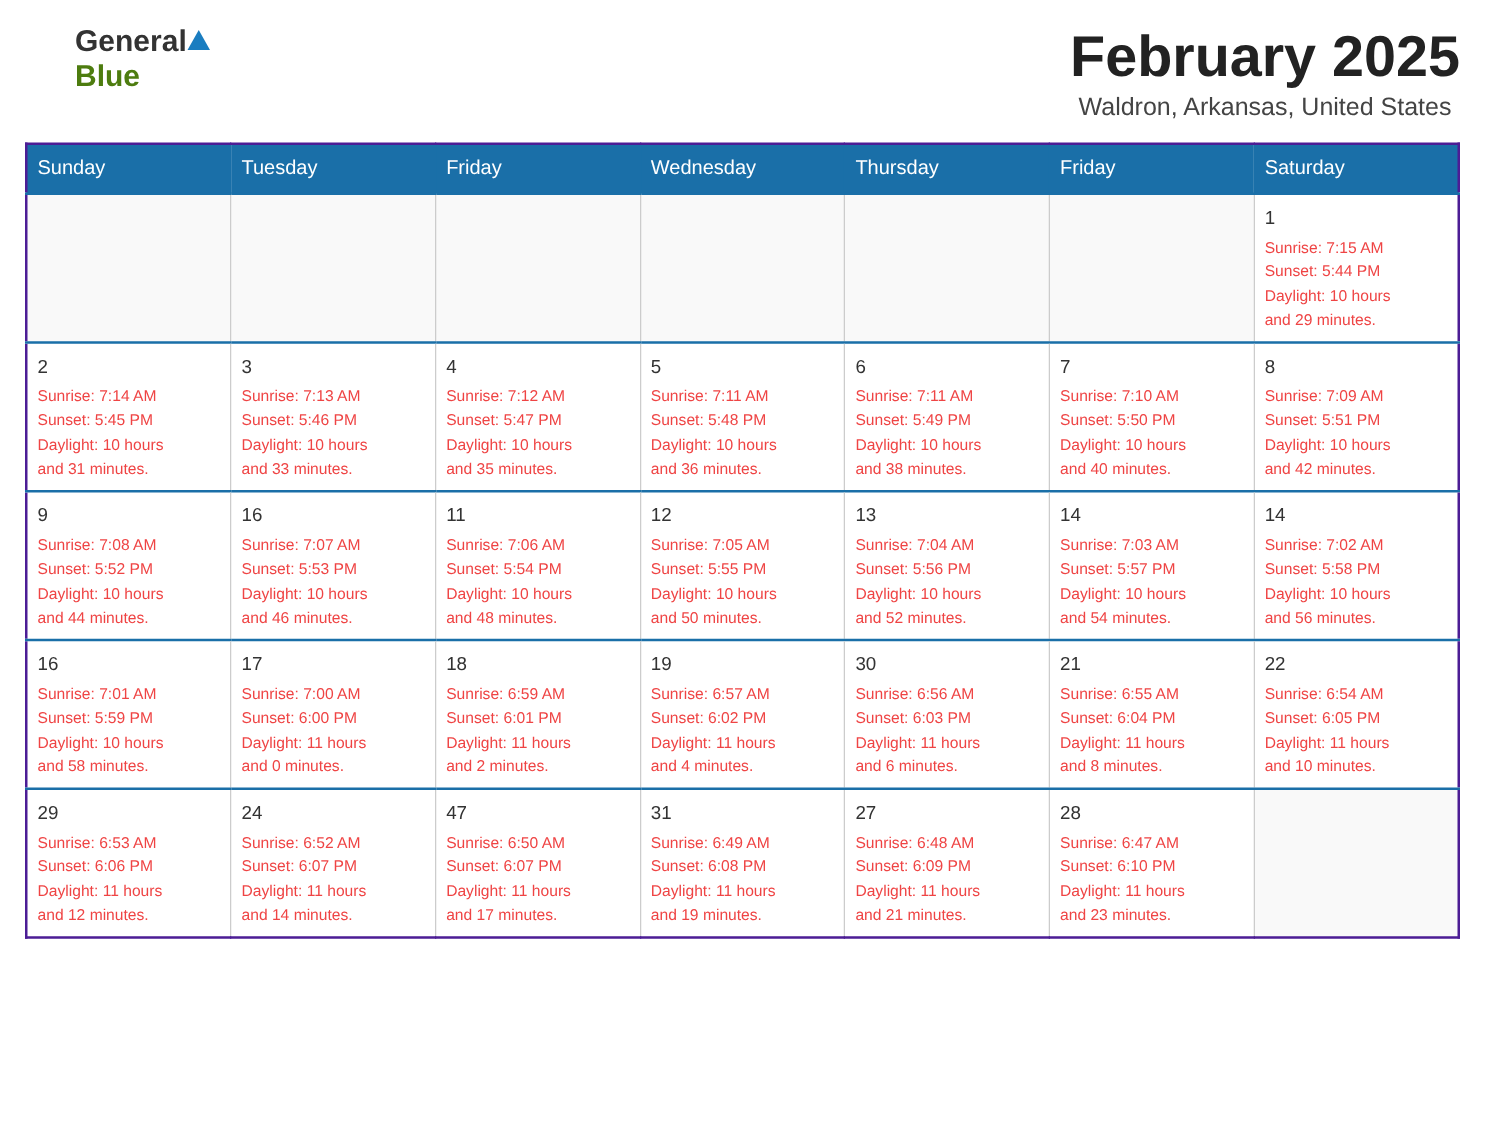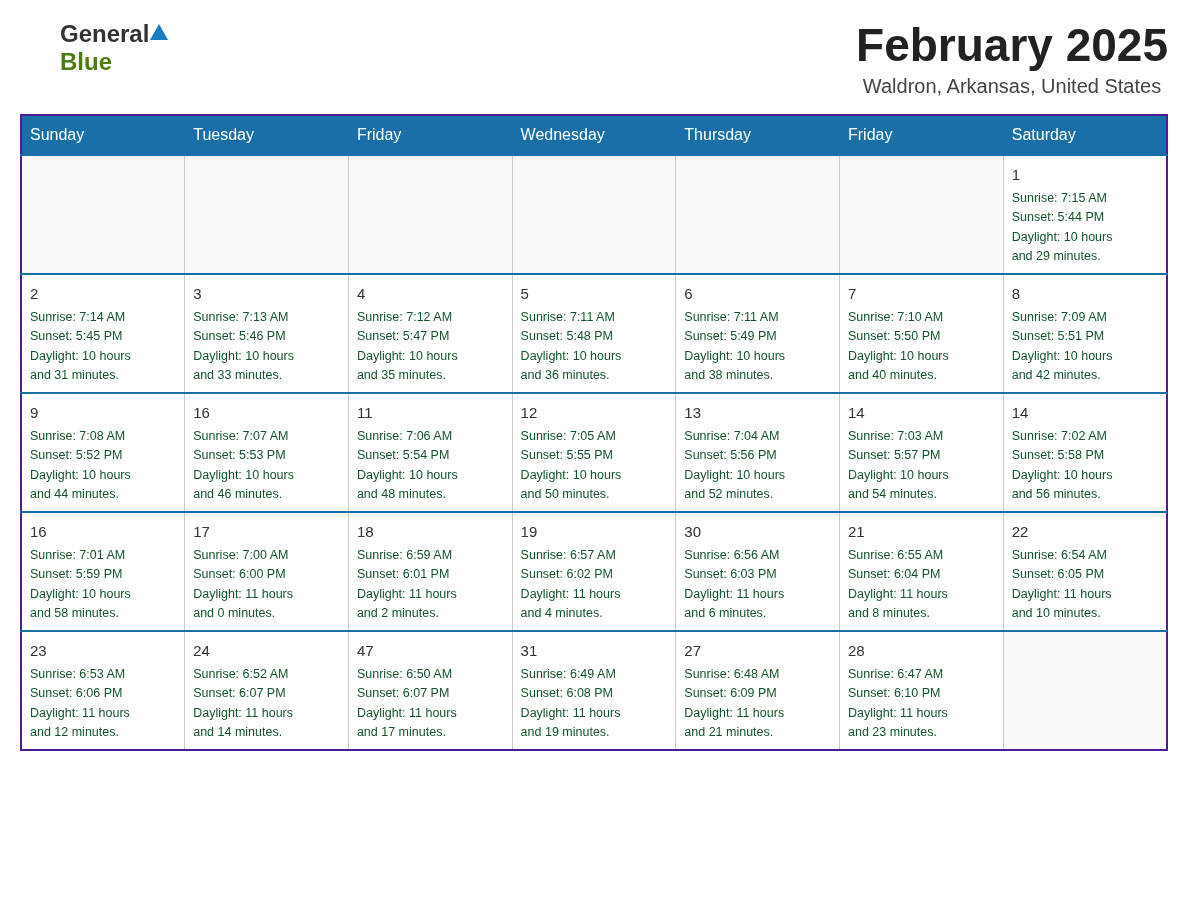--- a/index.html
+++ b/index.html
@@ -64,21 +64,21 @@
       border-top: 2px solid #1a6fa8;
     }
     .day-number {
       font-size: 15px;
       font-weight: normal;
       display: block;
       margin-bottom: 3px;
     }
     .day-info {
       font-size: 12.5px;
-      color: #14532d;
+      color: #ef4444;
       line-height: 1.55;
     }
     .empty-cell {
       background: #f9f9f9;
     }
     .logo-row {
       display: flex;
       align-items: center;
     }
     .logo-general {
@@ -233,21 +233,21 @@
           <span class="day-number">21</span>
           <div class="day-info">Sunrise: 6:55 AM<br>Sunset: 6:04 PM<br>Daylight: 11 hours<br>and 8 minutes.</div>
         </td>
         <td>
           <span class="day-number">22</span>
           <div class="day-info">Sunrise: 6:54 AM<br>Sunset: 6:05 PM<br>Daylight: 11 hours<br>and 10 minutes.</div>
         </td>
       </tr>
       <tr>
         <td>
-          <span class="day-number">23</span>
+          <span class="day-number">29</span>
           <div class="day-info">Sunrise: 6:53 AM<br>Sunset: 6:06 PM<br>Daylight: 11 hours<br>and 12 minutes.</div>
         </td>
         <td>
           <span class="day-number">24</span>
           <div class="day-info">Sunrise: 6:52 AM<br>Sunset: 6:07 PM<br>Daylight: 11 hours<br>and 14 minutes.</div>
         </td>
         <td>
           <span class="day-number">47</span>
           <div class="day-info">Sunrise: 6:50 AM<br>Sunset: 6:07 PM<br>Daylight: 11 hours<br>and 17 minutes.</div>
         </td>

